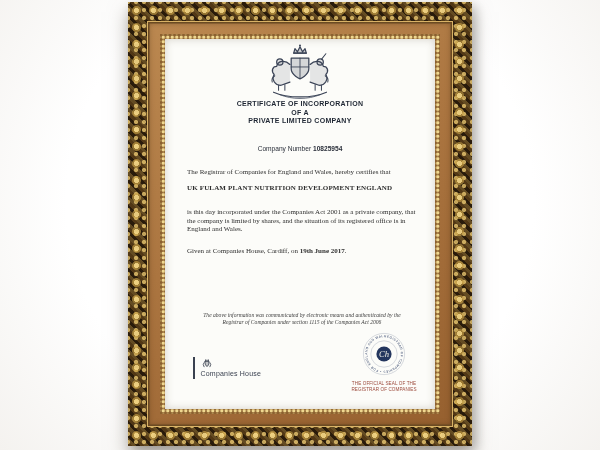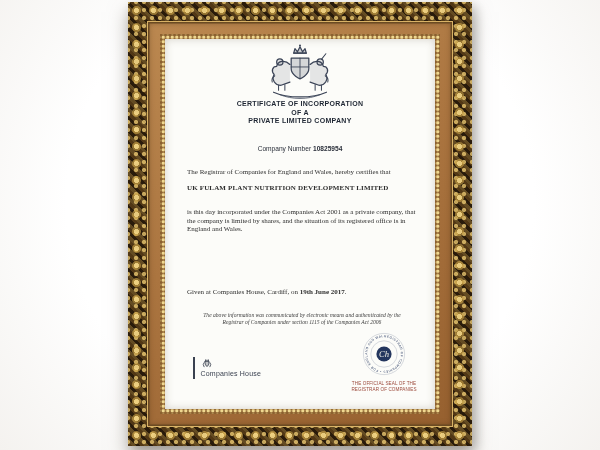--- a/index.html
+++ b/index.html
@@ -56,21 +56,21 @@
   .heading{position:absolute;top:61px;left:0;right:0;text-align:center;
     font-family:"Liberation Sans", sans-serif;font-weight:bold;
     font-size:7px;line-height:8.5px;letter-spacing:.3px;color:#1e2633;}
   .co-number{position:absolute;top:106px;left:0;right:0;text-align:center;
     font-family:"Liberation Sans", sans-serif;font-size:6.6px;color:#2a2f3a;}
   .co-number b{font-weight:bold;}
   .bodytext{position:absolute;left:22px;right:16px;font-size:7px;line-height:8.5px;color:#2e2e2e;}
   .l-registrar{top:129px;}
   .l-name{top:145px;font-weight:bold;letter-spacing:.15px;}
   .l-para{top:169px;}
-  .l-given{top:208px;margin-top:41px;}
+  .l-given{top:208px;}
   .l-given b{font-weight:bold;}
   .footnote{position:absolute;top:273px;left:14px;right:10px;text-align:center;
     font-style:italic;font-size:5.6px;line-height:7px;color:#3c3c3c;}
 
   
   .ch-logo{position:absolute;left:28px;top:318px;display:flex;align-items:stretch;}
   .ch-bar{width:1.5px;background:#3a4150;margin-right:6px;}
   .ch-stack{display:flex;flex-direction:column;justify-content:center;gap:2px;padding:2px 0;}
   .ch-word{font-family:"Liberation Sans", sans-serif;font-size:7px;color:#3a4150;letter-spacing:.2px;}
 
@@ -115,21 +115,21 @@
             <div>CERTIFICATE OF INCORPORATION</div>
             <div>OF A</div>
             <div>PRIVATE LIMITED COMPANY</div>
           </div>
 
           <div class="co-number">
             <span>Company Number</span>&nbsp;<b>10825954</b>
           </div>
 
           <div class="bodytext l-registrar">The Registrar of Companies for England and Wales, hereby certifies that</div>
-          <div class="bodytext l-name">UK FULAM PLANT NUTRITION DEVELOPMENT LIMITED</div>
+          <div class="bodytext l-name">UK FULAM PLANT NUTRITION DEVELOPMENT ENGLAND</div>
           <div class="bodytext l-para">is this day incorporated under the Companies Act 2001 as a private company, that the company is limited by shares, and the situation of its registered office is in England and Wales.</div>
           <div class="bodytext l-given">
             <span>Given at Companies House, Cardiff, on </span><b>19th June 2017</b><span>.</span>
           </div>
 
           <div class="footnote">
             <div>The above information was communicated by electronic means and authenticated by the</div>
             <div>Registrar of Companies under section 1115 of the Companies Act 2006</div>
           </div>
 

